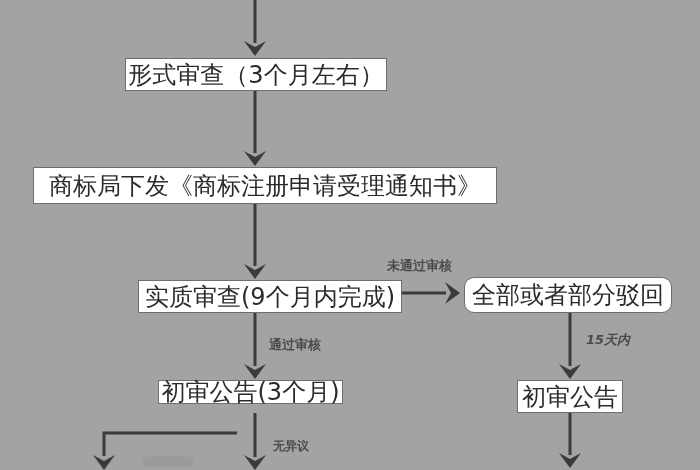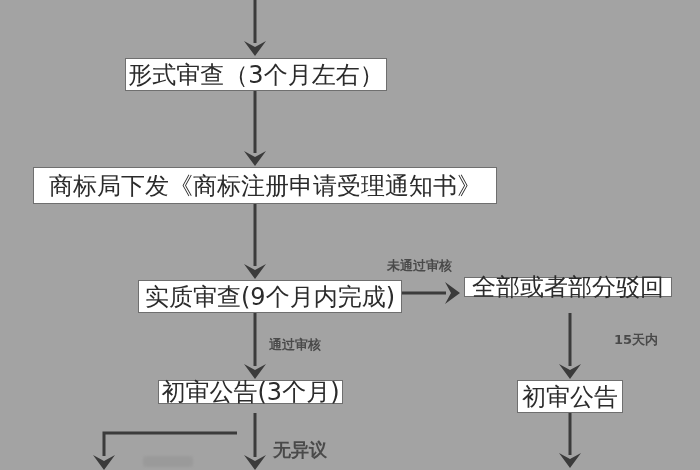--- a/index.html
+++ b/index.html
@@ -11,21 +11,21 @@
     position:absolute;box-sizing:border-box;
     border:1.5px solid #6f6f6f;background:#ffffff;
     display:flex;align-items:center;justify-content:center;
     font-size:24px;font-weight:500;color:#2b2b2b;white-space:nowrap;
     letter-spacing:0px;
   }
   .edge-label{
     position:absolute;font-size:13px;font-weight:700;color:#4a4a4a;
     white-space:nowrap;
   }
-  .edge-label.big{font-size:18px;}
+  .edge-label.big{font-size:12px;}
   #wires{position:absolute;left:0;top:0;width:700px;height:470px;}
   #wires path.line{stroke:#3b3b3b;stroke-width:3;fill:none;}
   #wires path.head{fill:#3b3b3b;stroke:none;}
   .smudge{
     position:absolute;left:143px;top:456px;width:50px;height:11px;
     background:#8f8f8f;opacity:.4;filter:blur(1.2px);border-radius:3px;
   }
 </style>
 </head>
 <body>
@@ -79,29 +79,29 @@
       <path class="head" d="M104,470 L93,455 L104,461 L115,455 Z"></path>
     </g>
   </svg>
 
   <div class="node" style="left:125px;top:58px;width:262px;height:33px;">形式审查（3个月左右）</div>
 
   <div class="node" style="left:33px;top:167px;width:464px;height:37px;">商标局下发《商标注册申请受理通知书》</div>
 
   <div class="node" style="left:127px;top:280px;width:264px;height:33px;margin-left:11px;">实质审查(9个月内完成)</div>
 
-  <div class="node" style="left:464px;top:277px;width:208px;height:20px;">全部或者部分驳回</div>
+  <div class="node" style="left:464px;top:277px;width:208px;height:36px;border-radius:10px;">全部或者部分驳回</div>
 
   <div class="node" style="left:158px;top:380px;width:185px;height:24px;">初审公告(3个月)</div>
 
   <div class="node" style="left:517px;top:380px;width:106px;height:33px;">初审公告</div>
 
   <div class="edge-label" style="left:387px;top:257px;">未通过审核</div>
 
   <div class="edge-label" style="left:269px;top:336px;text-align:center;">通过审核</div>
 
-  <div class="edge-label" style="left:614px;top:331px;">15天内</div>
+  <div class="edge-label" style="left:586px;top:331px;font-style:italic;">15天内</div>
 
   <div class="edge-label big" style="left:273px;top:438px;">无异议</div>
 
   <div class="smudge"></div>
 
 </div>
 
 </body></html>

